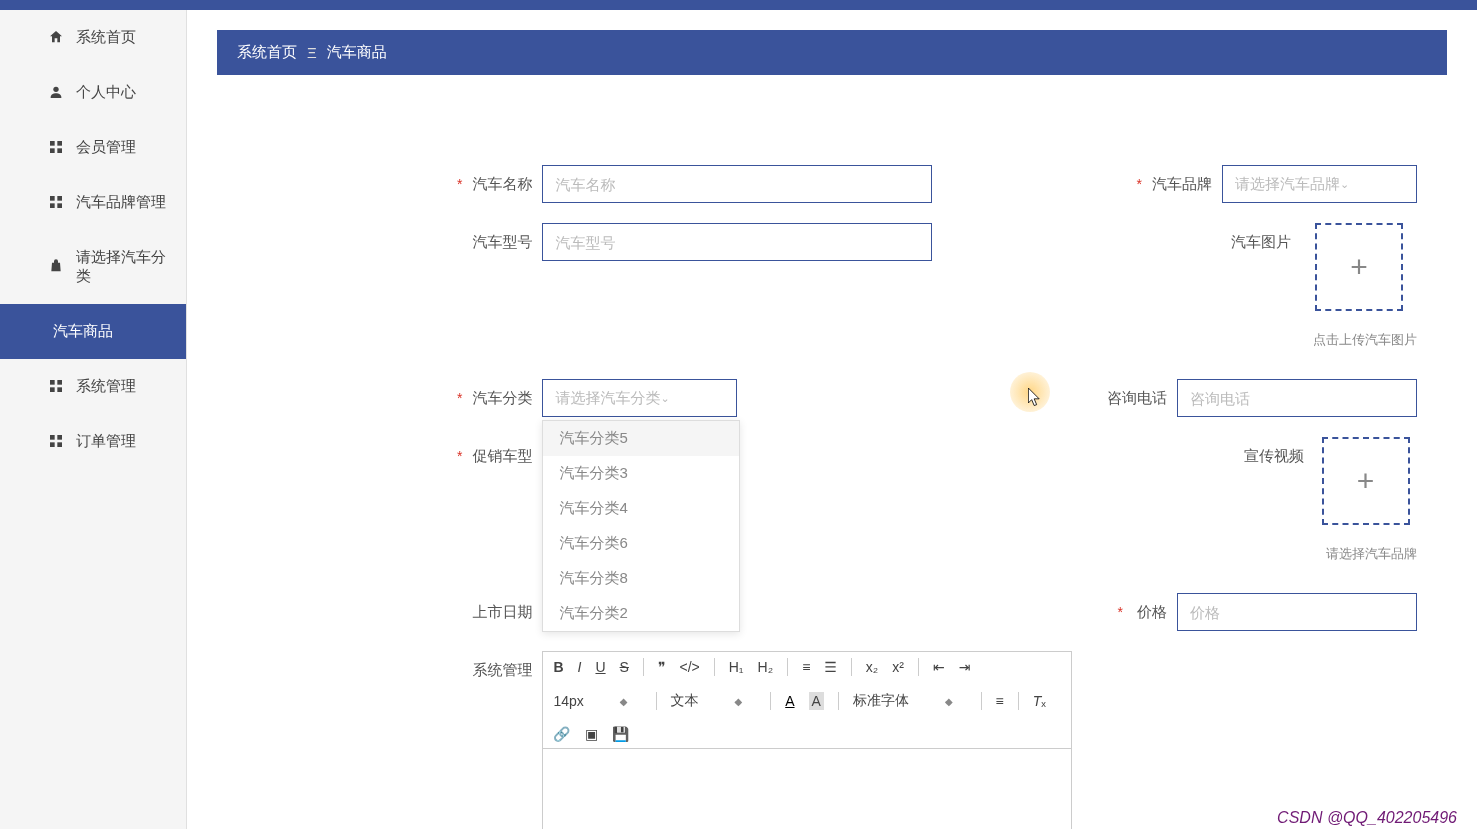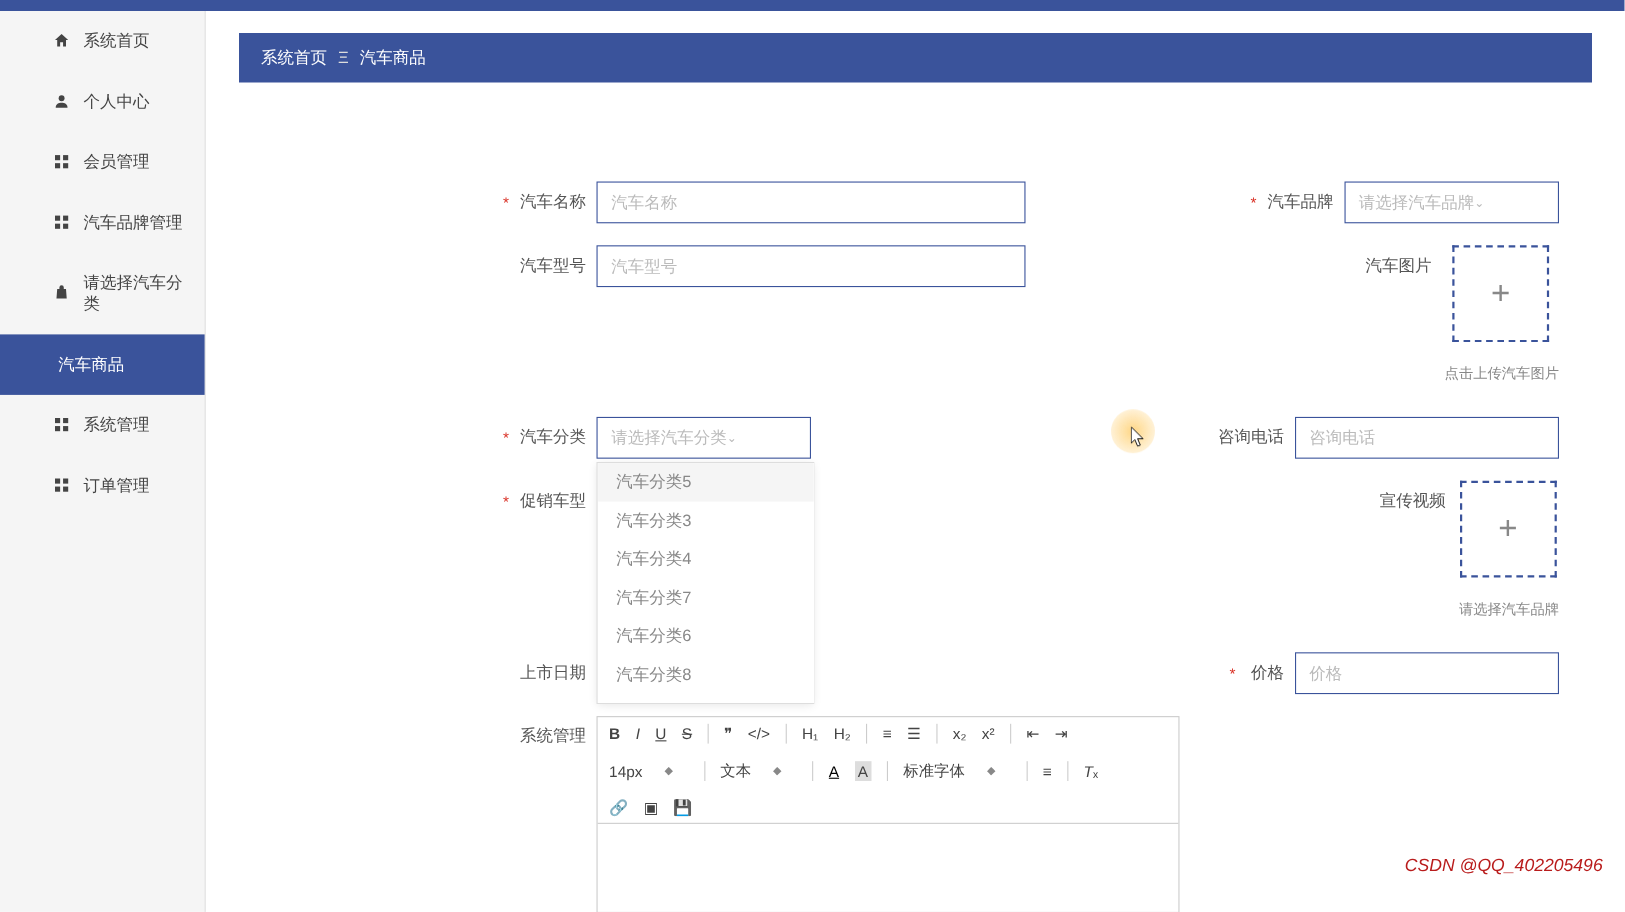--- a/index.html
+++ b/index.html
@@ -37,36 +37,36 @@
 .select-box .placeholder { color: #bbb; }
 .select-box .arrow { color: #bbb; font-size: 11px; }
 
 .w390 { width: 390px; }
 .w195 { width: 195px; }
 .w240 { width: 240px; }
 
 .upload-box { width: 88px; height: 88px; border: 2px dashed #3a539b; display: flex; align-items: center; justify-content: center; cursor: pointer; margin-left: 10px; }
 .upload-box .plus { font-size: 30px; color: #888; font-weight: 200; }
 .upload-col { display: flex; flex-direction: column; align-items: center; }
-.upload-hint { color: #888; font-size: 13px; margin-top: 20px; margin-left: 12px; }
+.upload-hint { color: #888; font-size: 13px; margin-top: 20px; margin-left: 22px; }
 
 .dropdown { position: absolute; top: 40px; left: -1px; width: 198px; background: #fff; border: 1px solid #ddd; box-shadow: 0 2px 8px rgba(0,0,0,0.1); z-index: 100; max-height: 220px; overflow-y: auto; }
 .dropdown-item { padding: 8px 16px; color: #888; cursor: pointer; font-size: 15px; }
 .dropdown-item:first-child { background: #f5f5f5; }
 
 .editor { border: 1px solid #ccc; width: 530px; margin-left: 10px; }
 .editor-toolbar { border-bottom: 1px solid #ccc; padding: 6px 10px; display: flex; flex-wrap: wrap; align-items: center; gap: 14px; row-gap: 8px; }
 .editor-toolbar .tbtn { color: #444; cursor: pointer; font-size: 14px; }
 .editor-toolbar .tsep { width: 1px; height: 18px; background: #ccc; }
 .editor-toolbar select, .editor-toolbar .faux-select { border: none; font-size: 14px; color: #444; background: none; padding-right: 14px; }
-.faux-select { display: inline-flex; align-items: center; gap: 20px; cursor: pointer; justify-content: center; }
+.faux-select { display: inline-flex; align-items: center; gap: 36px; cursor: pointer; justify-content: center; }
 .faux-select .caret { font-size: 10px; color: #888; }
 .editor-body { min-height: 80px; padding: 10px; }
 
-.watermark { position: fixed; bottom: 32px; right: 20px; color: #b91c1c; font-size: 16px; font-style: italic; }
+.watermark { position: fixed; bottom: 2px; right: 20px; color: #701a75; font-size: 16px; font-style: italic; }
 
 .cursor-highlight { position: absolute; width: 40px; height: 40px; border-radius: 50%; background: radial-gradient(circle, rgba(255,210,120,0.9) 0%, rgba(255,210,120,0.3) 70%, transparent 100%); pointer-events: none; }
 .cursor-ptr { position: absolute; width: 14px; height: 20px; pointer-events: none; }
 
 svg.i { width: 16px; height: 16px; fill: currentColor; }
 </style>
 </head>
 <body>
 
 <div class="top-bar"></div>
@@ -181,21 +181,20 @@
         <div class="form-field">
           <span class="req">*</span>
           <span class="flabel">汽车分类</span>
           <div class="select-box finput w195" style="position:relative">
             <span class="placeholder">请选择汽车分类</span>
             <span class="arrow">⌄</span>
             <div class="dropdown">
               <div class="dropdown-item">汽车分类5</div>
               <div class="dropdown-item">汽车分类3</div>
               <div class="dropdown-item">汽车分类4</div>
-              <div class="dropdown-item">汽车分类7</div>
               <div class="dropdown-item">汽车分类6</div>
               <div class="dropdown-item">汽车分类8</div>
               <div class="dropdown-item">汽车分类2</div>
             </div>
           </div>
         </div>
         <div style="flex:1"></div>
         <div class="form-field">
           <span class="flabel">咨询电话</span>
           <input type="text" class="finput w240" placeholder="咨询电话" style="">

